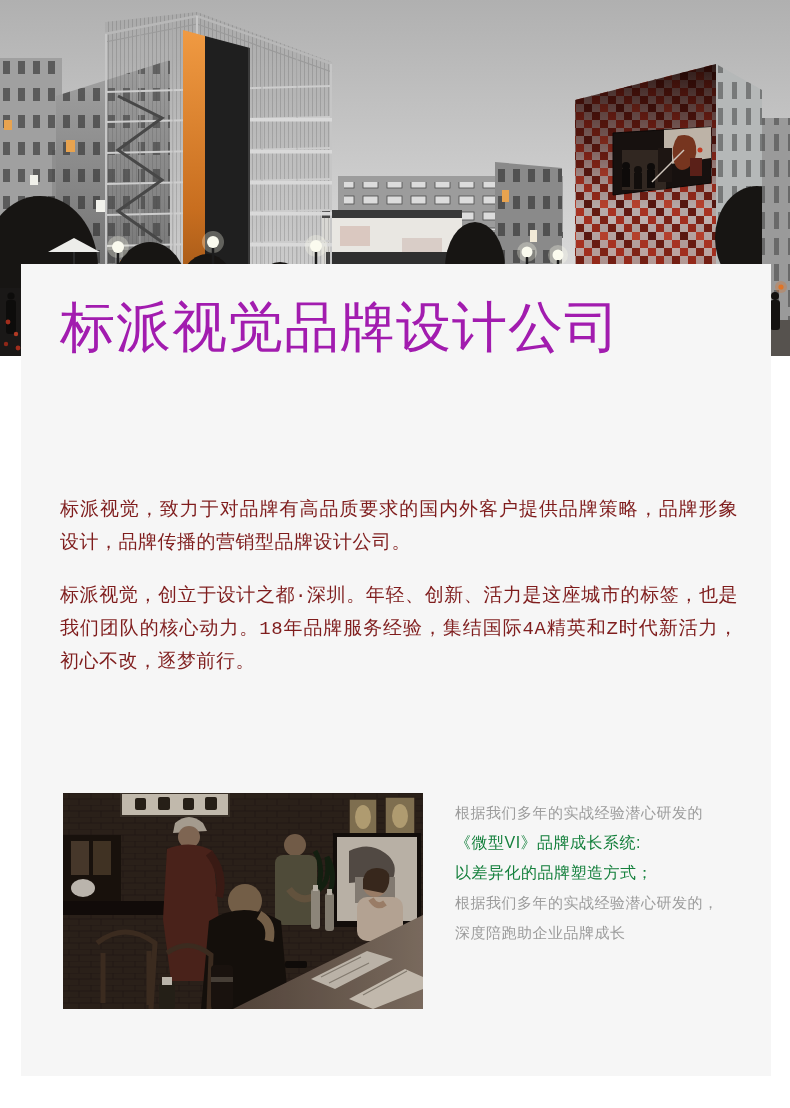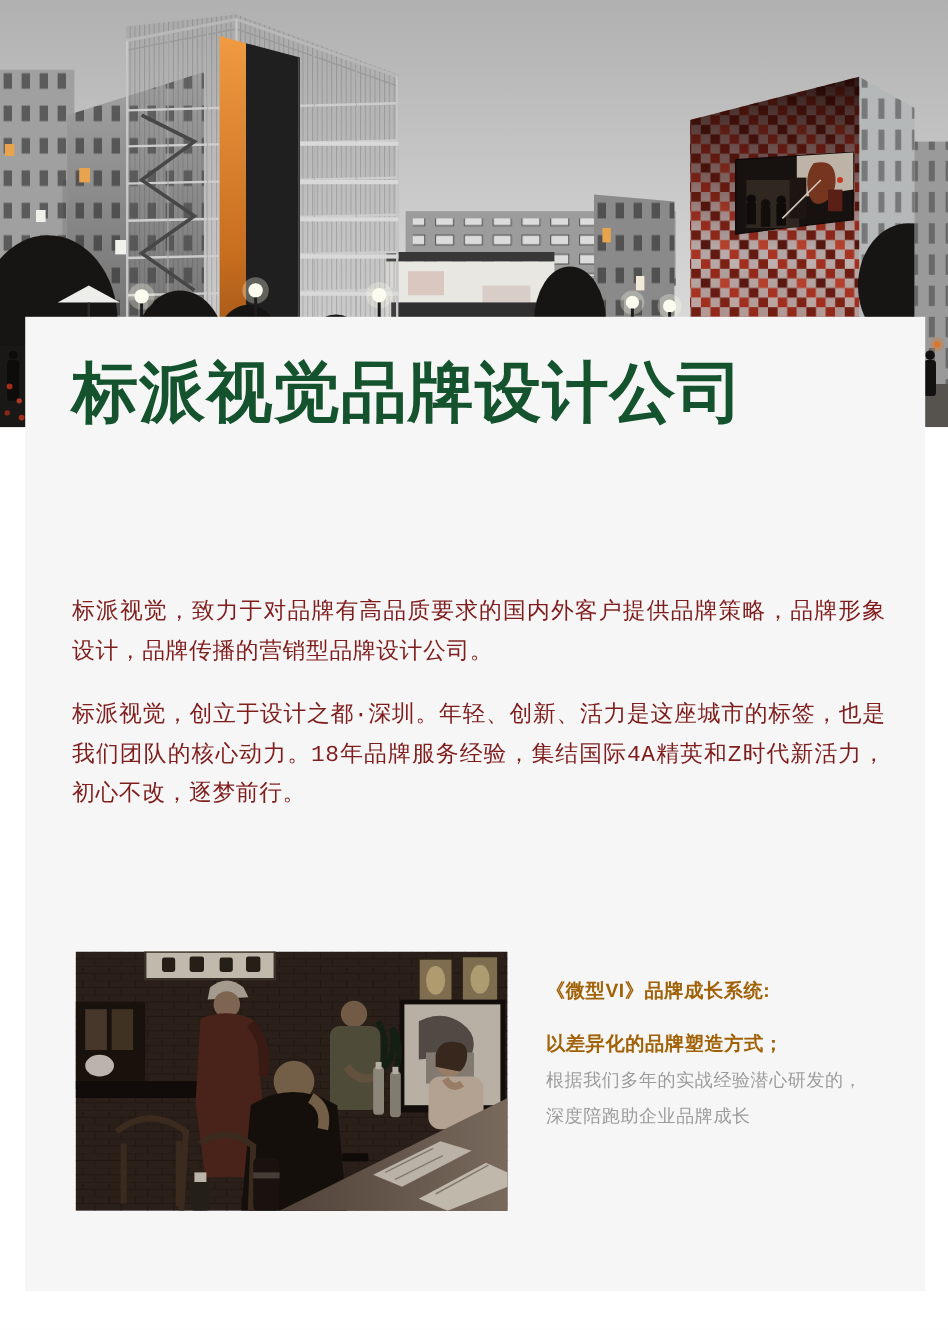--- a/index.html
+++ b/index.html
@@ -1,30 +1,30 @@
 <!DOCTYPE html>
 <html><head>
 <meta charset="utf-8">
 <style>
   html,body{margin:0;padding:0;background:#ffffff;}
   .page{position:relative;width:790px;height:1108px;background:#ffffff;overflow:hidden;
         font-family:"Liberation Sans","DejaVu Sans",sans-serif;}
   .hero{position:absolute;left:0;top:0;width:790px;height:356px;display:block;}
   .card{position:absolute;left:21px;top:264px;width:750px;height:812px;background:#f6f6f6;}
-  .title{position:absolute;left:39px;top:30px;font-size:55px;line-height:66px;font-weight:700;
-         color:#14532d;letter-spacing:1px;white-space:nowrap;}
+  .title{position:absolute;left:39px;top:30px;font-size:55px;line-height:66px;font-weight:400;
+         color:#a21caf;letter-spacing:1px;white-space:nowrap;}
   .subtitle{position:absolute;left:39px;top:102px;font-size:37px;line-height:46px;font-weight:400;
             color:#57585b;letter-spacing:1px;white-space:nowrap;}
   .para{position:absolute;left:39px;width:678px;font-size:19px;line-height:33px;color:#7f1d1d;
         letter-spacing:0.5px;text-align:justify;font-family:Liberation Mono, monospace;}
   .p1{top:230px;} .p2{top:316px;} .p3{top:398px;}
   .photo{position:absolute;left:42px;top:529px;width:360px;height:216px;display:block;}
   .growth{position:absolute;left:434px;top:534px;width:300px;}
   .gline{height:30px;line-height:30px;font-size:15px;color:#9c9c9c;letter-spacing:0.5px;white-space:nowrap;}
-  .gline.bold{font-weight:700;font-size:16px;color:#a16207;margin-top:14px;}
+  .gline.bold{font-weight:400;font-size:16px;color:#15803d;}
 </style>
 </head>
 <body>
 
 <div class="page">
 
   <svg class="hero" viewBox="0 0 790 356" preserveAspectRatio="none">
     <defs>
       <linearGradient id="sky" x1="0" y1="0" x2="0" y2="1">
         <stop offset="0%" stop-color="#b0b0b0"></stop>
@@ -350,20 +350,21 @@
         <rect x="222" y="168" width="22" height="7" rx="2" fill="#0c0a08"></rect>
         <rect x="148" y="172" width="22" height="44" rx="4" fill="#17120e"></rect>
           <rect x="148" y="184" width="22" height="5" fill="#4a443c"></rect>
         <rect x="96" y="190" width="16" height="26" rx="3" fill="#242019"></rect>
           <rect x="99" y="184" width="10" height="8" fill="#cfcac0"></rect>
       </g>
       <rect width="360" height="216" fill="#2a1a10" opacity="0.12"></rect>
     </svg>
 
     <div class="growth">
+      <div class="gline">根据我们多年的实战经验潜心研发的</div>
       <div class="gline bold">《微型VI》品牌成长系统:</div>
       <div class="gline bold">以差异化的品牌塑造方式；</div>
       <div class="gline">根据我们多年的实战经验潜心研发的，</div>
       <div class="gline">深度陪跑助企业品牌成长</div>
     </div>
 
   </div>
 </div>
 
 </body></html>

